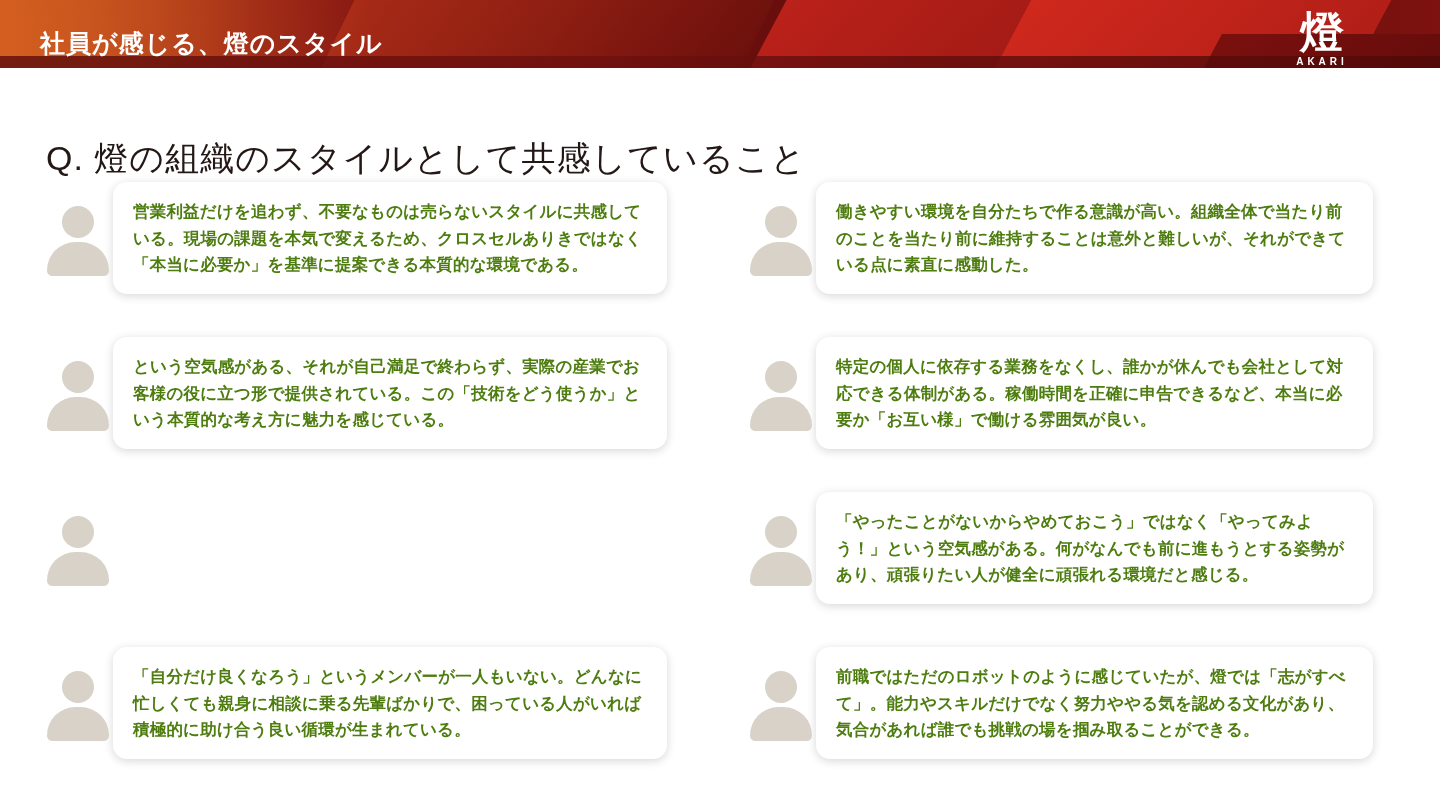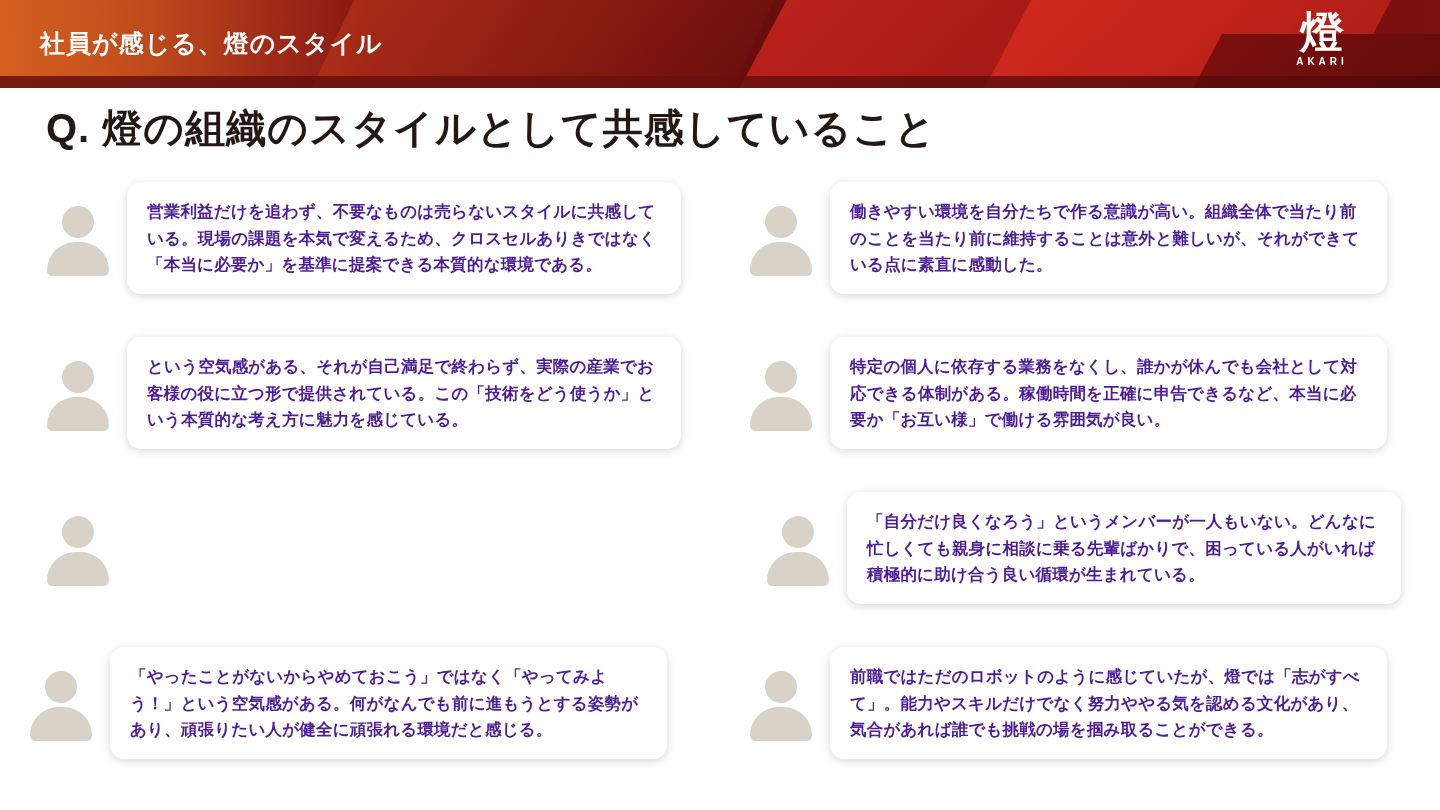--- a/index.html
+++ b/index.html
@@ -12,21 +12,21 @@
     overflow: hidden;
     background: #ffffff;
     font-family: "Liberation Sans", "DejaVu Sans", sans-serif;
     color: #231815;
   }
 
   
   .header {
     position: relative;
     width: 1440px;
-    height: 88px;
+    height: 68px;
     overflow: hidden;
     background: #7d1512;
   }
   .header .layer-a {
     position: absolute;
     inset: 0;
     background: linear-gradient(100deg, #b5471c 0%, #8e1a14 18%, #6e0f0d 45%, #5d0c0b 70%, #7e1210 100%);
   }
   .header .layer-b {
     position: absolute;
@@ -102,23 +102,23 @@
     letter-spacing: 4px;
     color: #ffffff;
     margin-top: -2px;
     font-weight: bold;
   }
 
   
   .slide-title {
     position: absolute;
     left: 46px;
-    top: 101px;
-    font-size: 40px;
-    font-weight: 700;
+    top: 136px;
+    font-size: 34px;
+    font-weight: 400;
     letter-spacing: 1px;
     color: #231815;
     white-space: nowrap;
   }
 
   
   .grid {
     position: absolute;
     left: 0;
     top: 182px;
@@ -161,29 +161,29 @@
     position: absolute;
     left: 2px;
     top: 42px;
     width: 62px;
     height: 34px;
     border-radius: 31px 31px 6px 6px;
     background: #d9d2c8;
   }
 
   .bubble {
-    margin-left: 16px;
+    margin-left: 2px;
     background: #ffffff;
     border-radius: 14px;
     box-shadow: 0 2px 10px rgba(0,0,0,0.16);
     padding: 16px 20px 16px 20px;
     box-sizing: border-box;
     font-size: 16.5px;
     line-height: 1.62;
-    color: #4c1d95;
+    color: #4d7c0f;
     font-weight: 600;
     letter-spacing: .2px;
   }
   .cell.left .bubble { width: 554px; }
   .cell.right .bubble { width: 557px; }
 </style>
 </head>
 <body>
 
 <div class="header">
@@ -236,36 +236,36 @@
     <div class="bubble">特定の個人に依存する業務をなくし、誰かが休んでも会社として対応できる体制がある。稼働時間を正確に申告できるなど、本当に必要か「お互い様」で働ける雰囲気が良い。</div>
   </div>
 
   <div class="cell left">
     <div class="avatar">
       <div class="head"></div>
         <div class="body"></div>
     </div>
   </div>
 
+  <div class="cell right">
+    <div class="avatar">
+      <div class="head"></div>
+        <div class="body"></div>
+    </div>
+    <div class="bubble">「やったことがないからやめておこう」ではなく「やってみよう！」という空気感がある。何がなんでも前に進もうとする姿勢があり、頑張りたい人が健全に頑張れる環境だと感じる。</div>
+  </div>
+
   <div class="cell left">
     <div class="avatar">
       <div class="head"></div>
         <div class="body"></div>
     </div>
     <div class="bubble">「自分だけ良くなろう」というメンバーが一人もいない。どんなに忙しくても親身に相談に乗る先輩ばかりで、困っている人がいれば積極的に助け合う良い循環が生まれている。</div>
   </div>
 
   <div class="cell right">
     <div class="avatar">
       <div class="head"></div>
         <div class="body"></div>
     </div>
-    <div class="bubble">「やったことがないからやめておこう」ではなく「やってみよう！」という空気感がある。何がなんでも前に進もうとする姿勢があり、頑張りたい人が健全に頑張れる環境だと感じる。</div>
-  </div>
-
-  <div class="cell right">
-    <div class="avatar">
-      <div class="head"></div>
-        <div class="body"></div>
-    </div>
     <div class="bubble">前職ではただのロボットのように感じていたが、燈では「志がすべて」。能力やスキルだけでなく努力ややる気を認める文化があり、気合があれば誰でも挑戦の場を掴み取ることができる。</div>
   </div>
 </div>
 
 </body></html>

